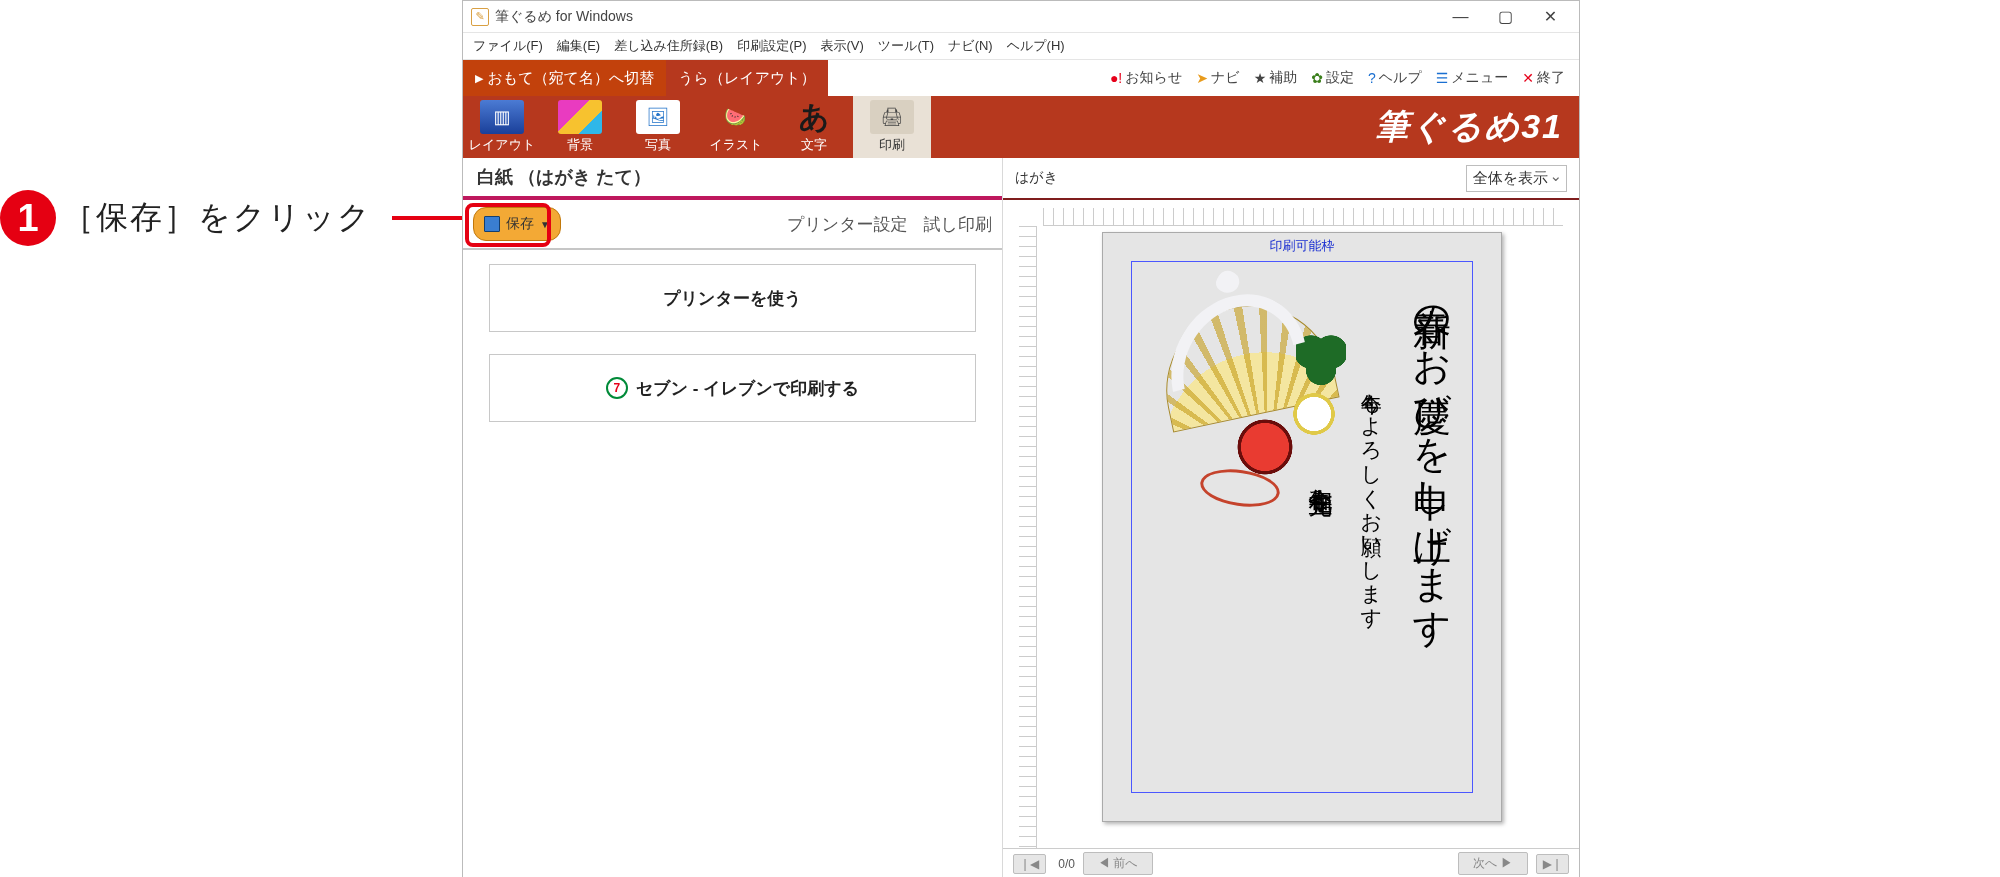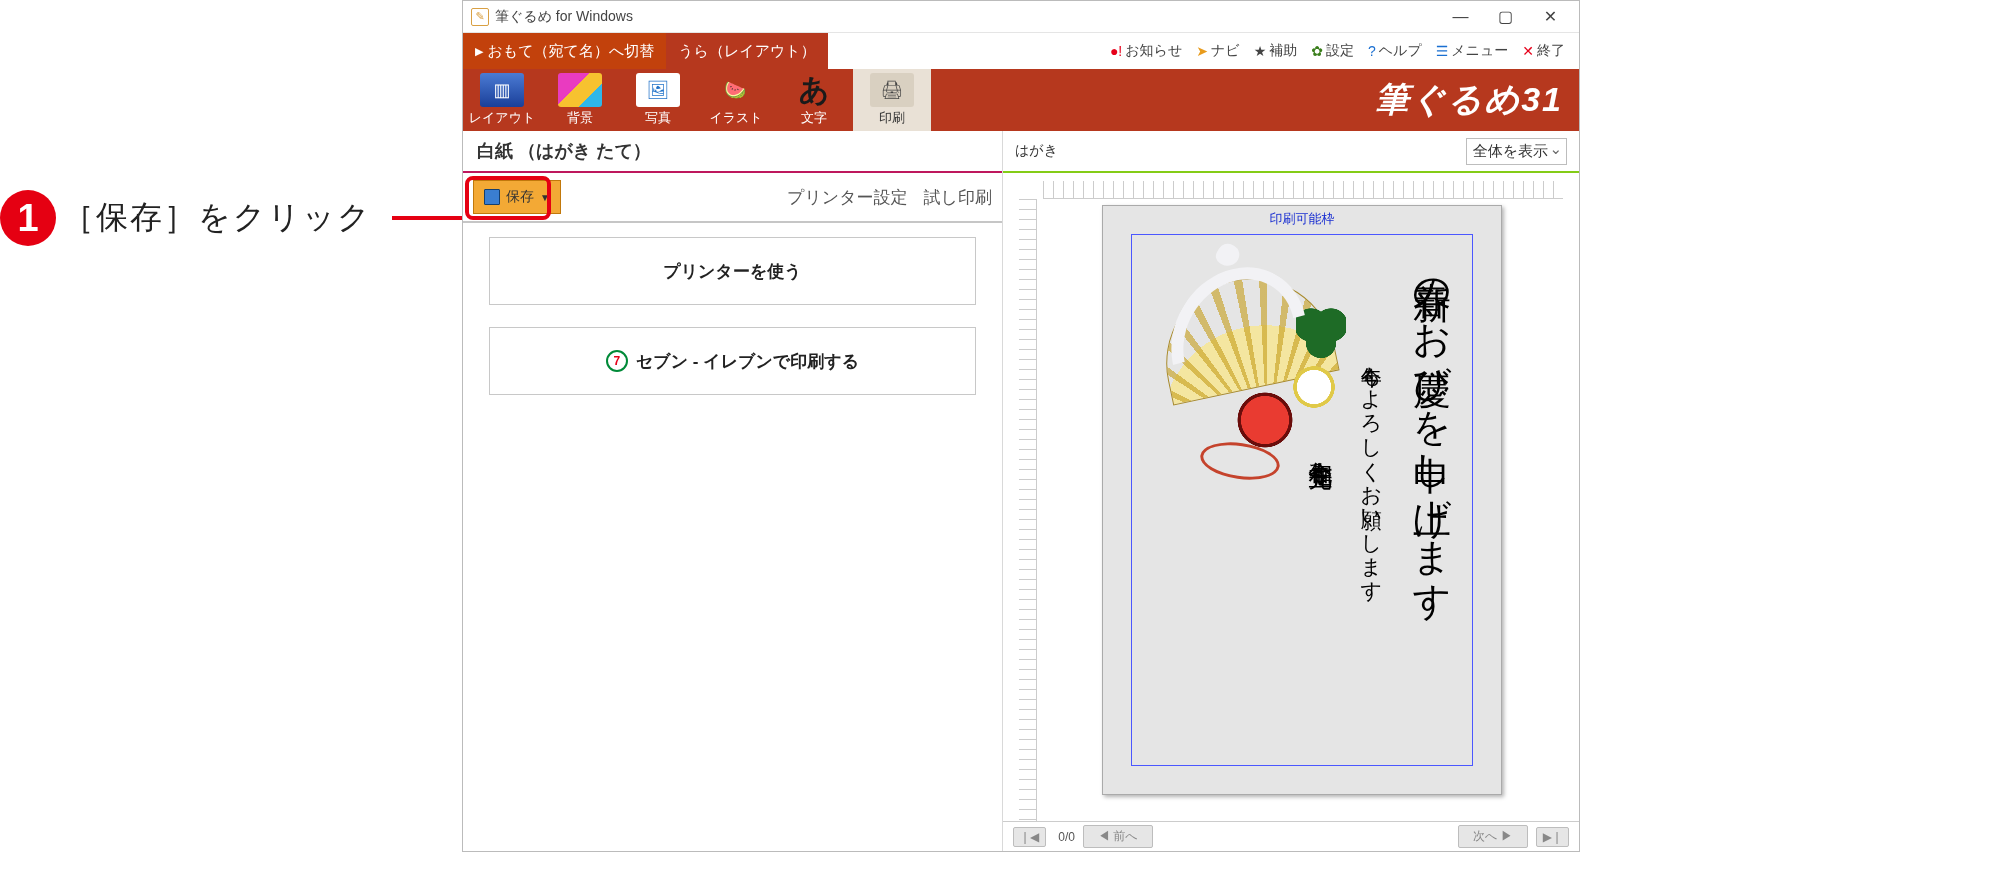--- a/index.html
+++ b/index.html
@@ -161,38 +161,38 @@
     background: #fff;
     display: flex; flex-direction: column;
   }
 
   .doc-title-row {
     height: 42px;
     display: flex; align-items: center;
     padding: 8px 14px;
     font-size: 18px; font-weight: bold;
     color: #333;
-    border-bottom: 2px solid #be185d;
+    border-bottom: 4px solid #be185d;
   }
 
   .save-row {
     height: 50px;
     display: flex; align-items: center;
     padding: 0 10px;
     border-bottom: 2px solid #c6c6c6;
     position: relative;
   }
   .save-btn {
     background: #f3a935;
     border: 1px solid #c1780b;
     height: 34px;
     display: flex; align-items: center; gap: 6px;
     padding: 0 10px;
     font-size: 14px; color: #333;
-    border-radius: 0;
+    border-radius: 13px;
     cursor: pointer;
   }
   .save-btn .disk { width:16px;height:16px;background:#3a7ed1;border:1px solid #153f6e;border-radius:1px;position:relative; }
   .save-btn .arrow { font-size:10px;color:#333; }
 
   
   .highlight-box {
     position: absolute;
     left: 2px; top: 3px;
     width: 86px; height: 44px;
@@ -222,21 +222,21 @@
     gap: 8px;
   }
   .seven-icon { width:22px;height:22px;border-radius:50%;background:#fff;border:2px solid #008a38;display:flex;align-items:center;justify-content:center;font-size:12px;font-weight:bold;color:#e6001a; }
 
   
   .preview-header {
     height: 42px;
     display: flex; align-items: center;
     padding: 0 12px;
     font-size: 14px; color: #333;
-    border-bottom: 2px solid #84cc16;
+    border-bottom: 2px solid #7f1d1d;
   }
   .zoom-select {
     margin-left: auto;
     border: 1px solid #bdbdbd;
     font-size: 15px;
     padding: 3px 18px 3px 6px;
     background: #fff;
     position: relative;
   }
   .zoom-select::after { content:"⌄"; position:absolute; right:4px; top:1px; color:#666; }
@@ -318,20 +318,30 @@
 <div class="window">
 
   <div class="titlebar">
     <div class="titlebar-icon">✎</div>
     <div class="titlebar-title">筆ぐるめ for Windows</div>
     <div class="win-btn">—</div>
     <div class="win-btn">▢</div>
     <div class="win-btn close">✕</div>
   </div>
 
+  <div class="menubar">
+    <span>ファイル(F)</span>
+    <span>編集(E)</span>
+    <span>差し込み住所録(B)</span>
+    <span>印刷設定(P)</span>
+    <span>表示(V)</span>
+    <span>ツール(T)</span>
+    <span>ナビ(N)</span>
+    <span>ヘルプ(H)</span>
+  </div>
 
   <div class="tabswitch-row">
     <div class="switch-btn switch-omote">おもて（宛て名）へ切替</div>
     <div class="switch-btn switch-ura">うら（レイアウト）</div>
     <div class="util-spacer"></div>
     <div class="util-links">
       <span>
           <span style="color:#e6001a">●!</span>
           <span>お知らせ</span>
         </span>

